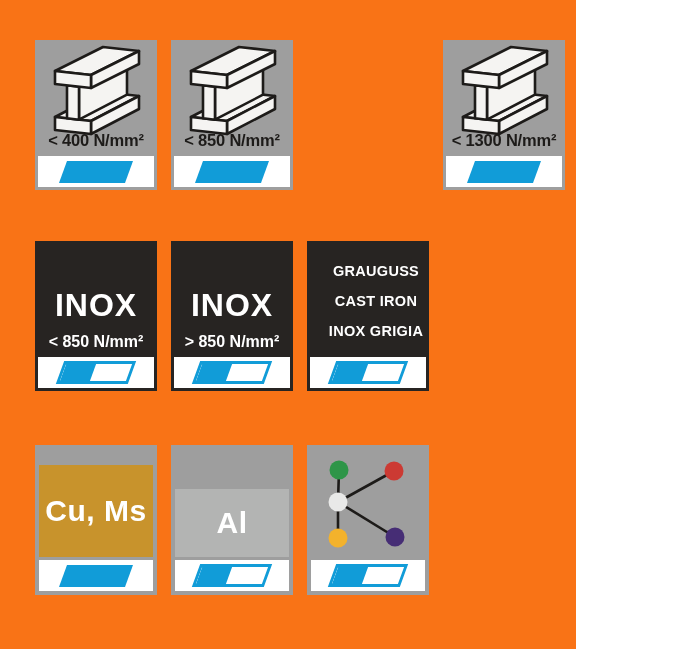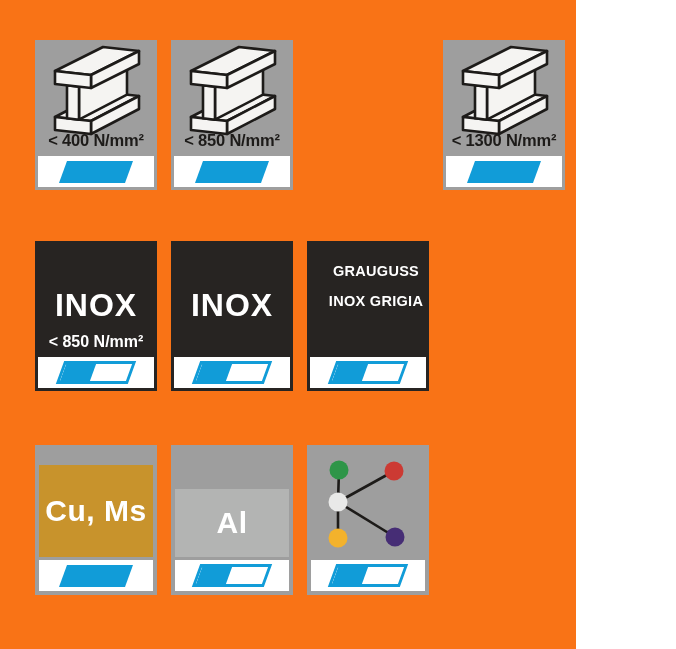--- a/index.html
+++ b/index.html
@@ -141,30 +141,32 @@
     <div class="inox-label">&lt; 850 N/mm²</div>
     <div class="strip">
       <div class="para-part">
           <div class="fill"></div>
         </div>
     </div>
   </div>
 
   <div class="tile bg-black" style="left:171px; top:241px;">
     <div class="inox-title">INOX</div>
+    <div class="inox-label">&gt; 850 N/mm²</div>
     <div class="strip">
       <div class="para-part">
           <div class="fill"></div>
         </div>
     </div>
   </div>
 
   <div class="tile bg-black" style="left:307px; top:241px;">
     <div class="ci-lines">
       <span>GRAUGUSS</span>
+      <span>CAST IRON</span>
       <span>INOX GRIGIA</span>
     </div>
     <div class="strip">
       <div class="para-part">
           <div class="fill"></div>
         </div>
     </div>
   </div>
 
   <div class="tile framed" style="left:35px; top:445px;">

